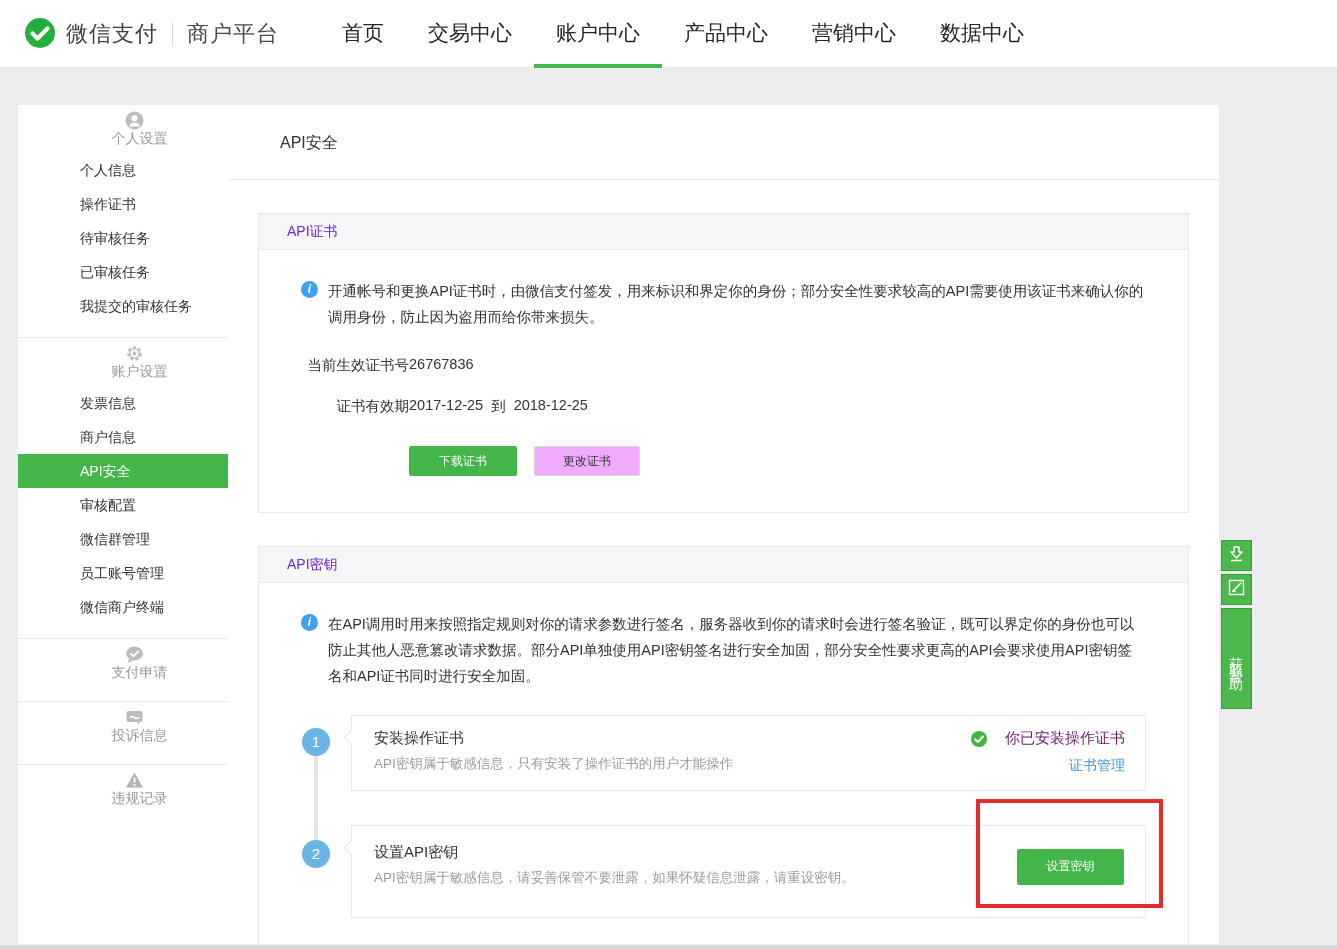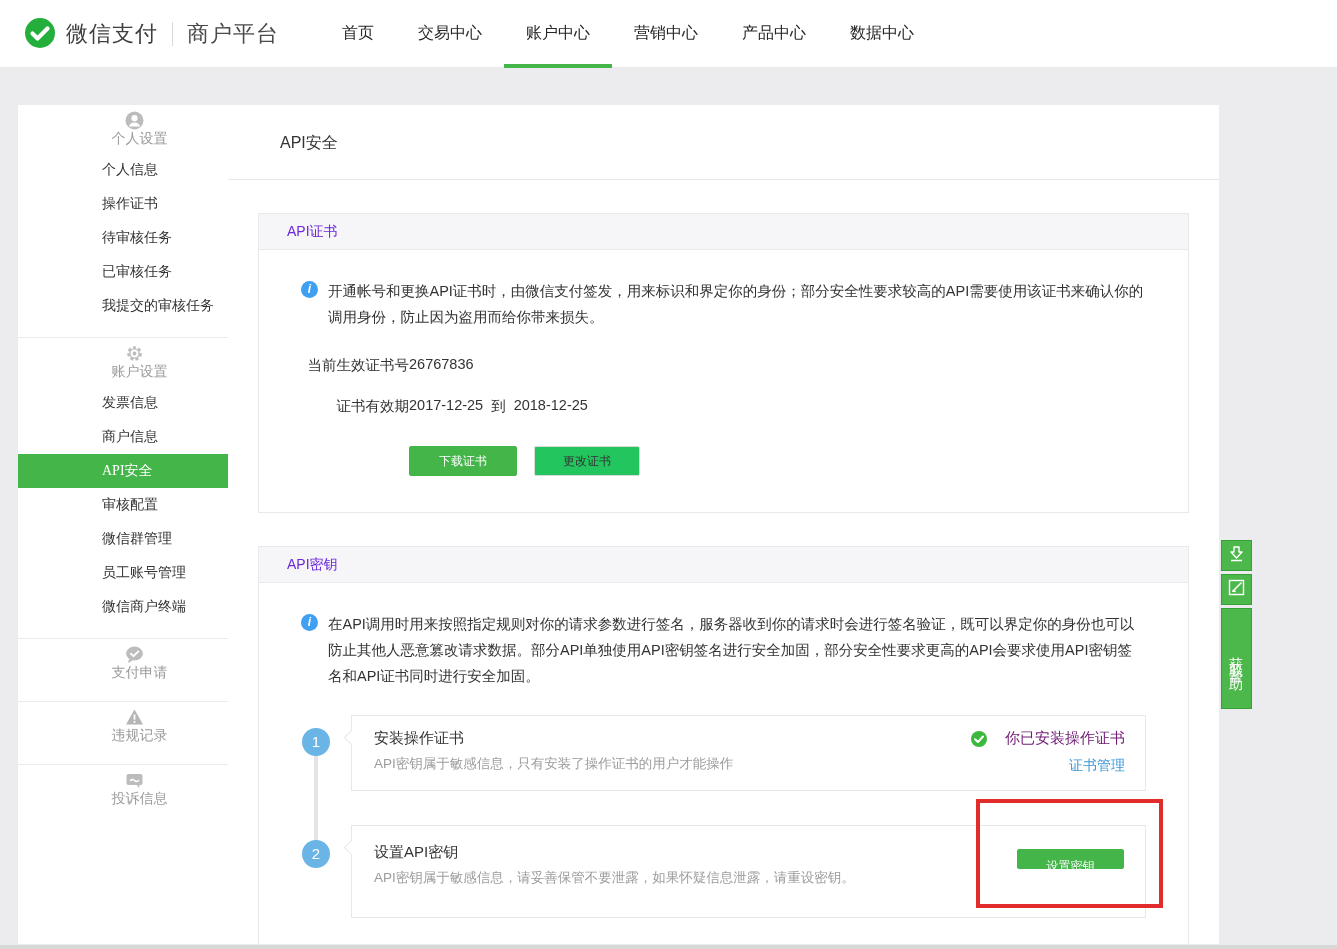--- a/index.html
+++ b/index.html
@@ -14,35 +14,35 @@
     background:#ffffff; border-bottom:1px solid #ebebeb; z-index:5;
   }
   .logo-wrap { position:absolute; left:22px; top:16px; display:flex; align-items:center; }
   .logo-icon { width:36px; height:36px; position:relative; }
   .logo-brand { font-size:22px; color:#3f3f3f; margin-left:8px; letter-spacing:1px; }
   .logo-divider { width:1px; height:24px; background:#d9d9d9; margin:0 14px; }
   .logo-portal { font-size:22px; color:#4a4a4a; letter-spacing:1px; }
   .nav { position:absolute; left:320px; top:0; height:68px; display:flex; }
   .nav-item {
     position:relative; padding:0 22px; height:68px; line-height:66px;
-    font-size:16px; color:#262626; cursor:pointer; white-space:nowrap;
+    font-size:21px; color:#262626; cursor:pointer; white-space:nowrap;
   }
   .nav-item.active::after {
     content:""; position:absolute; left:0; right:0; bottom:0; height:4px; background:#44b549;
   }
   
   .sidebar {
     position:absolute; left:18px; top:105px; width:210px; bottom:5px;
     background:#ffffff; font-size:14px;
   }
   .side-section { padding:6px 0 14px 0; border-bottom:1px solid #ebebeb; }
   .side-section:last-child { border-bottom:none; }
   .side-header { display:flex; align-items:center; height:42px; padding-left:33px; color:#9b9b9b; cursor:pointer;flex-direction:column; }
   .side-header .sicon { width:19px; height:19px; margin-right:11px; flex:none; }
-  .side-item { height:34px; line-height:34px; padding-left:84px; color:#333; cursor:pointer;font-family:Liberation Serif, serif; }
+  .side-item { height:34px; line-height:34px; padding-left:62px; color:#333; cursor:pointer; }
   .side-item.active { background:#44b549; color:#ffffff; }
   
   .main {
     position:absolute; left:228px; top:105px; width:991px; bottom:5px;
     background:#ffffff; overflow:hidden;
   }
   .page-title-bar { height:75px; line-height:75px; padding-left:52px; font-size:16px; color:#333; border-bottom:1px solid #e7e7e7; }
   .content { padding:33px 30px 0 30px; }
   .card { border:1px solid #e9e9ed; margin-bottom:33px; background:#fff; }
   .card-header { height:36px; line-height:35px; background:#f6f6f9; border-bottom:1px solid #e9e9ed; padding-left:28px; font-size:14px; color:#6d28d9; }
@@ -56,21 +56,21 @@
   .info-text { font-size:14.5px; line-height:26px; color:#333; }
   .field-row { display:flex; margin-top:26px; font-size:14.5px;text-align:right; }
   .field-label { width:108px; flex:none; color:#333; }
   .field-value { color:#333; }
   .btn-row { margin-top:30px; margin-left:108px; display:flex; }
   .btn {
     display:inline-block; height:30px; line-height:29px; text-align:center;
     font-size:12px; cursor:pointer; border-radius:2px;
   }
   .btn-green { width:108px; background:#44b549; color:#ffffff; border:1px solid #44b549; }
-  .btn-plain { width:106px; background:#22c55e; color:#333; border:1px solid #d9d9d9; margin-left:17px; }
+  .btn-plain { width:106px; background:#f0abfc; color:#333; border:1px solid #d9d9d9; margin-left:17px; }
   
   .steps { position:relative; margin-top:26px; min-height:214px; }
   .step-line { position:absolute; left:13px; top:26px; width:4px; height:116px; background:#e4e4e8; }
   .step-circle {
     position:absolute; left:1px; width:28px; height:28px; border-radius:50%;
     background:#6ab5e5; color:#fff; font-size:15px; text-align:center; line-height:28px; z-index:2;
   }
   .step-circle.c1 { top:13px; }
   .step-circle.c2 { top:125px; }
   .step-box {
@@ -87,21 +87,21 @@
   .step-desc { font-size:13.5px; color:#9c9c9c; padding:7px 0 0 22px; }
   .step-right { position:absolute; right:20px; top:13px; text-align:right; }
   .status-line { display:flex; align-items:center; justify-content:flex-end; }
   .check-icon {
     width:16px; height:16px; border-radius:50%; background:#3cb83c; margin-right:7px; position:relative; flex:none;
   }
   .check-icon svg, .logo-icon svg { position:absolute; left:0; top:0; }
   .status-text { font-size:15px; color:#701a75;margin-left:11px; }
   .link { font-size:14px; color:#3e97d6; margin-top:9px; display:inline-block; cursor:pointer; }
   .set-key-btn {
-    position:absolute; right:21px; top:23px; width:107px; height:20px; line-height:32px;
+    position:absolute; right:21px; top:23px; width:107px; height:36px; line-height:32px;
   }
   .red-annotation {
     position:absolute; left:675px; top:84px; width:187px; height:109px;
     border:4px solid #e22b2b; z-index:9; pointer-events:none;
   }
   
   .float-help { position:absolute; left:1221px; top:540px; width:31px; z-index:6; }
   .fbtn {
     width:31px; background:#4cb84c; border:1px solid #35a035; cursor:pointer;
     display:flex; align-items:center; justify-content:center;
@@ -126,22 +126,22 @@
       </svg>
     </span>
     <span class="logo-brand">微信支付</span>
     <span class="logo-divider"></span>
     <span class="logo-portal">商户平台</span>
   </div>
   <div class="nav">
     <div class="nav-item">首页</div>
     <div class="nav-item">交易中心</div>
     <div class="nav-item active">账户中心</div>
+    <div class="nav-item">产品中心</div>
     <div class="nav-item">营销中心</div>
-    <div class="nav-item">产品中心</div>
     <div class="nav-item">数据中心</div>
   </div>
 </div>
 
 <div class="sidebar">
 
   <div class="side-section">
     <div class="side-header">
       <span class="sicon">
         <svg width="19" height="19" viewBox="0 0 19 19">
@@ -189,39 +189,39 @@
         </svg>
       </span>
       <span>支付申请</span>
     </div>
   </div>
 
   <div class="side-section">
     <div class="side-header">
       <span class="sicon">
         <svg width="19" height="19" viewBox="0 0 19 19">
+          <rect x="1.5" y="3" width="16" height="11" rx="2" fill="#bcbcbc"></rect>
+          <path d="M11 13 L14 17 L14.5 13 Z" fill="#bcbcbc"></path>
+          <path d="M5.5 9.5 q2 -2 4 0 q2 2 4 0" fill="none" stroke="#ffffff" stroke-width="1.6" stroke-linecap="round"></path>
+        </svg>
+      </span>
+      <span>投诉信息</span>
+    </div>
+  </div>
+
+  <div class="side-section">
+    <div class="side-header">
+      <span class="sicon">
+        <svg width="19" height="19" viewBox="0 0 19 19">
           <path d="M9.5 1.5 L18 16.5 H1 Z" fill="#b5b5b5"></path>
           <rect x="8.6" y="6.5" width="1.8" height="5.2" fill="#ffffff"></rect>
           <rect x="8.6" y="13" width="1.8" height="1.8" fill="#ffffff"></rect>
         </svg>
       </span>
       <span>违规记录</span>
-    </div>
-  </div>
-
-  <div class="side-section">
-    <div class="side-header">
-      <span class="sicon">
-        <svg width="19" height="19" viewBox="0 0 19 19">
-          <rect x="1.5" y="3" width="16" height="11" rx="2" fill="#bcbcbc"></rect>
-          <path d="M11 13 L14 17 L14.5 13 Z" fill="#bcbcbc"></path>
-          <path d="M5.5 9.5 q2 -2 4 0 q2 2 4 0" fill="none" stroke="#ffffff" stroke-width="1.6" stroke-linecap="round"></path>
-        </svg>
-      </span>
-      <span>投诉信息</span>
     </div>
   </div>
 </div>
 
 <div class="main">
   <div class="page-title-bar">API安全</div>
 
   <div class="content">
 
     <div class="card">

